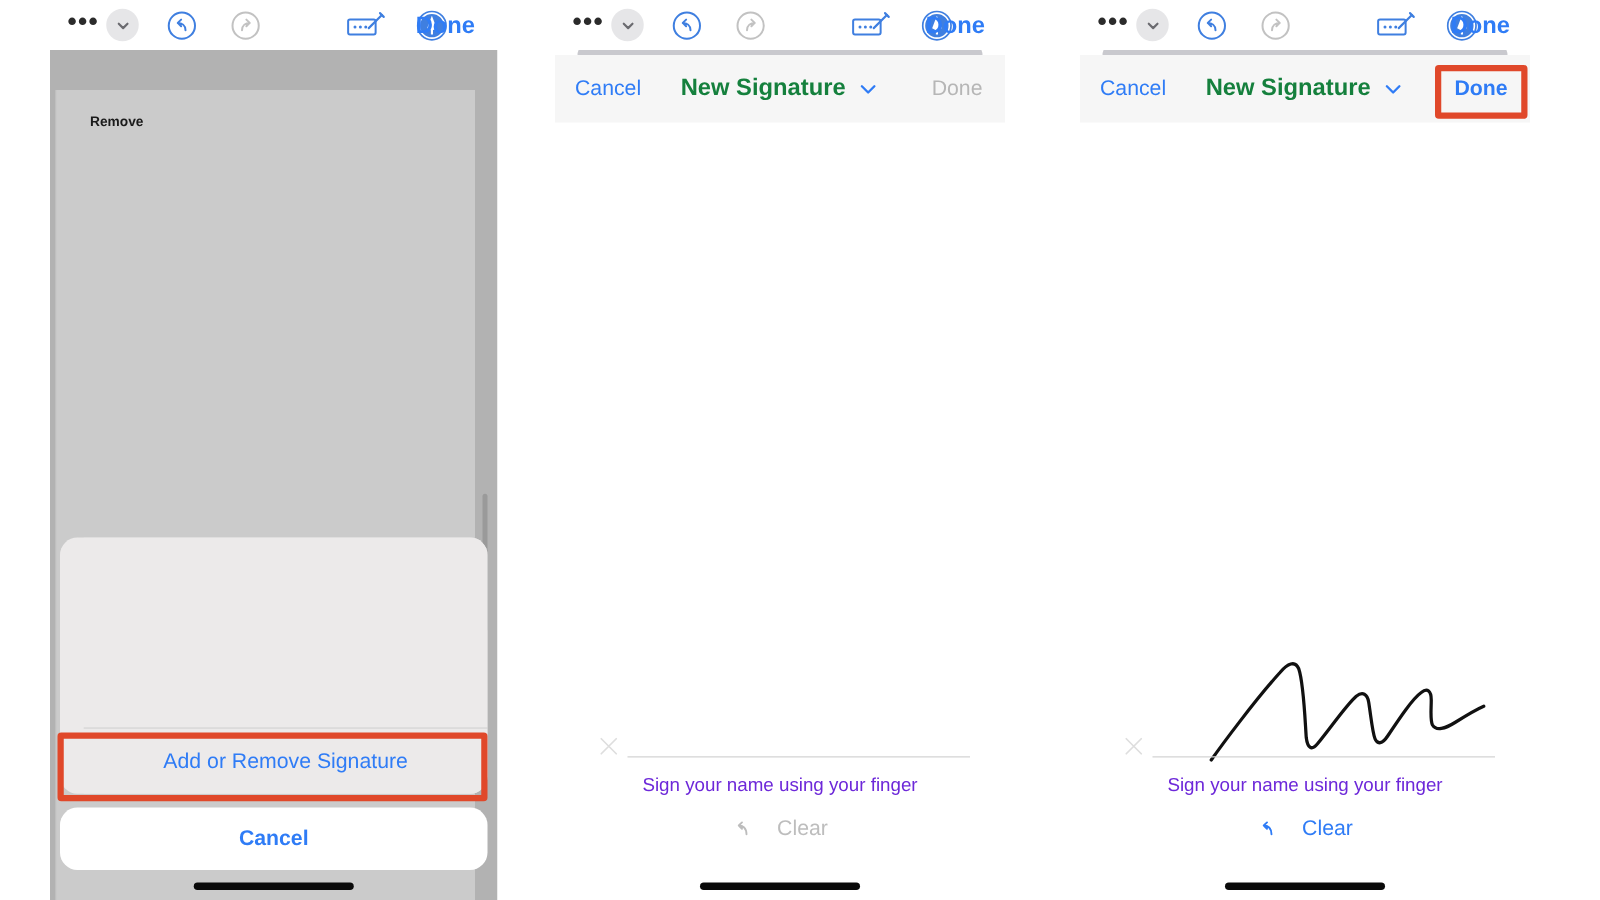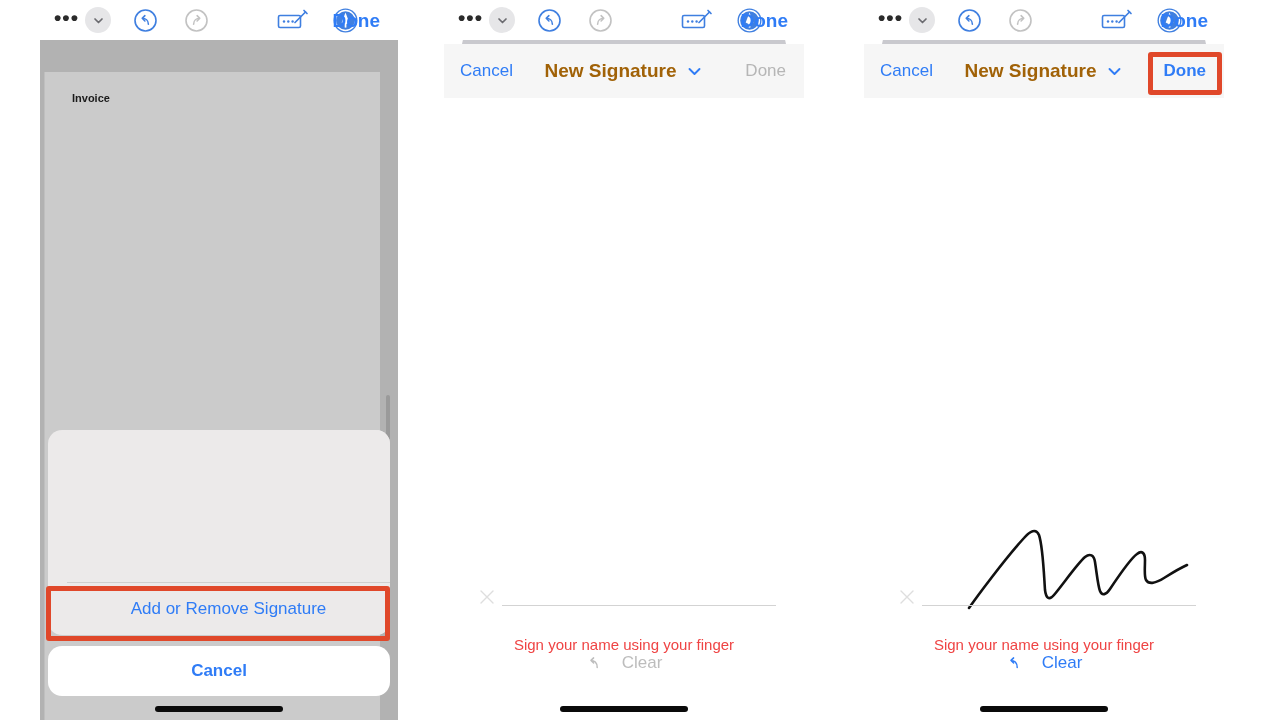--- a/index.html
+++ b/index.html
@@ -84,37 +84,37 @@
   .sig-header {
     position: absolute; left: 0; right: 0; top: 44px; height: 54px;
     background: #f6f6f6;
     display: flex; align-items: center;
   }
   .sig-cancel { position: absolute; left: 16px; color: #2f7cf6; font-size: 17px; }
   .sig-title-wrap {
     position: absolute; left: 0; right: 0; display: flex;
     align-items: center; justify-content: center; gap: 10px;
   }
-  .sig-title { font-size: 19px; font-weight: 700; color: #a16207; }
+  .sig-title { font-size: 19px; font-weight: 700; color: #15803d; }
   .sig-done {
     position: absolute; right: 18px; font-size: 17px; font-weight: 700;
   }
   .sig-done.enabled { color: #2f7cf6; }
   .sig-done.disabled { color: #b6b6b6; font-weight: 400; }
 
   .sig-canvas { position: absolute; left: 0; right: 0; top: 98px; bottom: 0; background: #fff; }
 
   .sig-x { position: absolute; left: 34px; top: 588px; }
   .sig-line {
     position: absolute; left: 58px; right: 28px; top: 605px;
     height: 1px; background: #d3d3d3;
   }
   .sig-hint {
     position: absolute; left: 0; right: 0; top: 620px; text-align: center;
-    font-size: 15px; color: #ef4444; margin-top: 16px;
+    font-size: 15px; color: #6d28d9;
   }
   .sig-clear {
     position: absolute; left: 0; right: 0; top: 653px;
     display: flex; align-items: center; justify-content: center; gap: 19px;
     font-size: 17px;
   }
   .sig-clear.enabled { color: #2f7cf6; }
   .sig-clear.disabled { color: #bdbdbd; }
 
   .sig-stroke { position: absolute; left: 0; top: 98px; }
@@ -132,21 +132,21 @@
 </style>
 </head>
 <body>
 
 <div class="stage">
 
   <div class="panel panel-1">
 
     <div class="doc-backdrop"></div>
     <div class="doc-page"></div>
-    <div class="doc-title">Invoice</div>
+    <div class="doc-title">Remove</div>
     <div class="doc-scrollbar"></div>
 
     <div class="sheet-group">
       <div class="sheet-msg"></div>
       <div class="sheet-sep"></div>
       <div class="sheet-action">Add or Remove Signature</div>
     </div>
     <div class="sheet-cancel">Cancel</div>
 
     <div class="toolbar">

